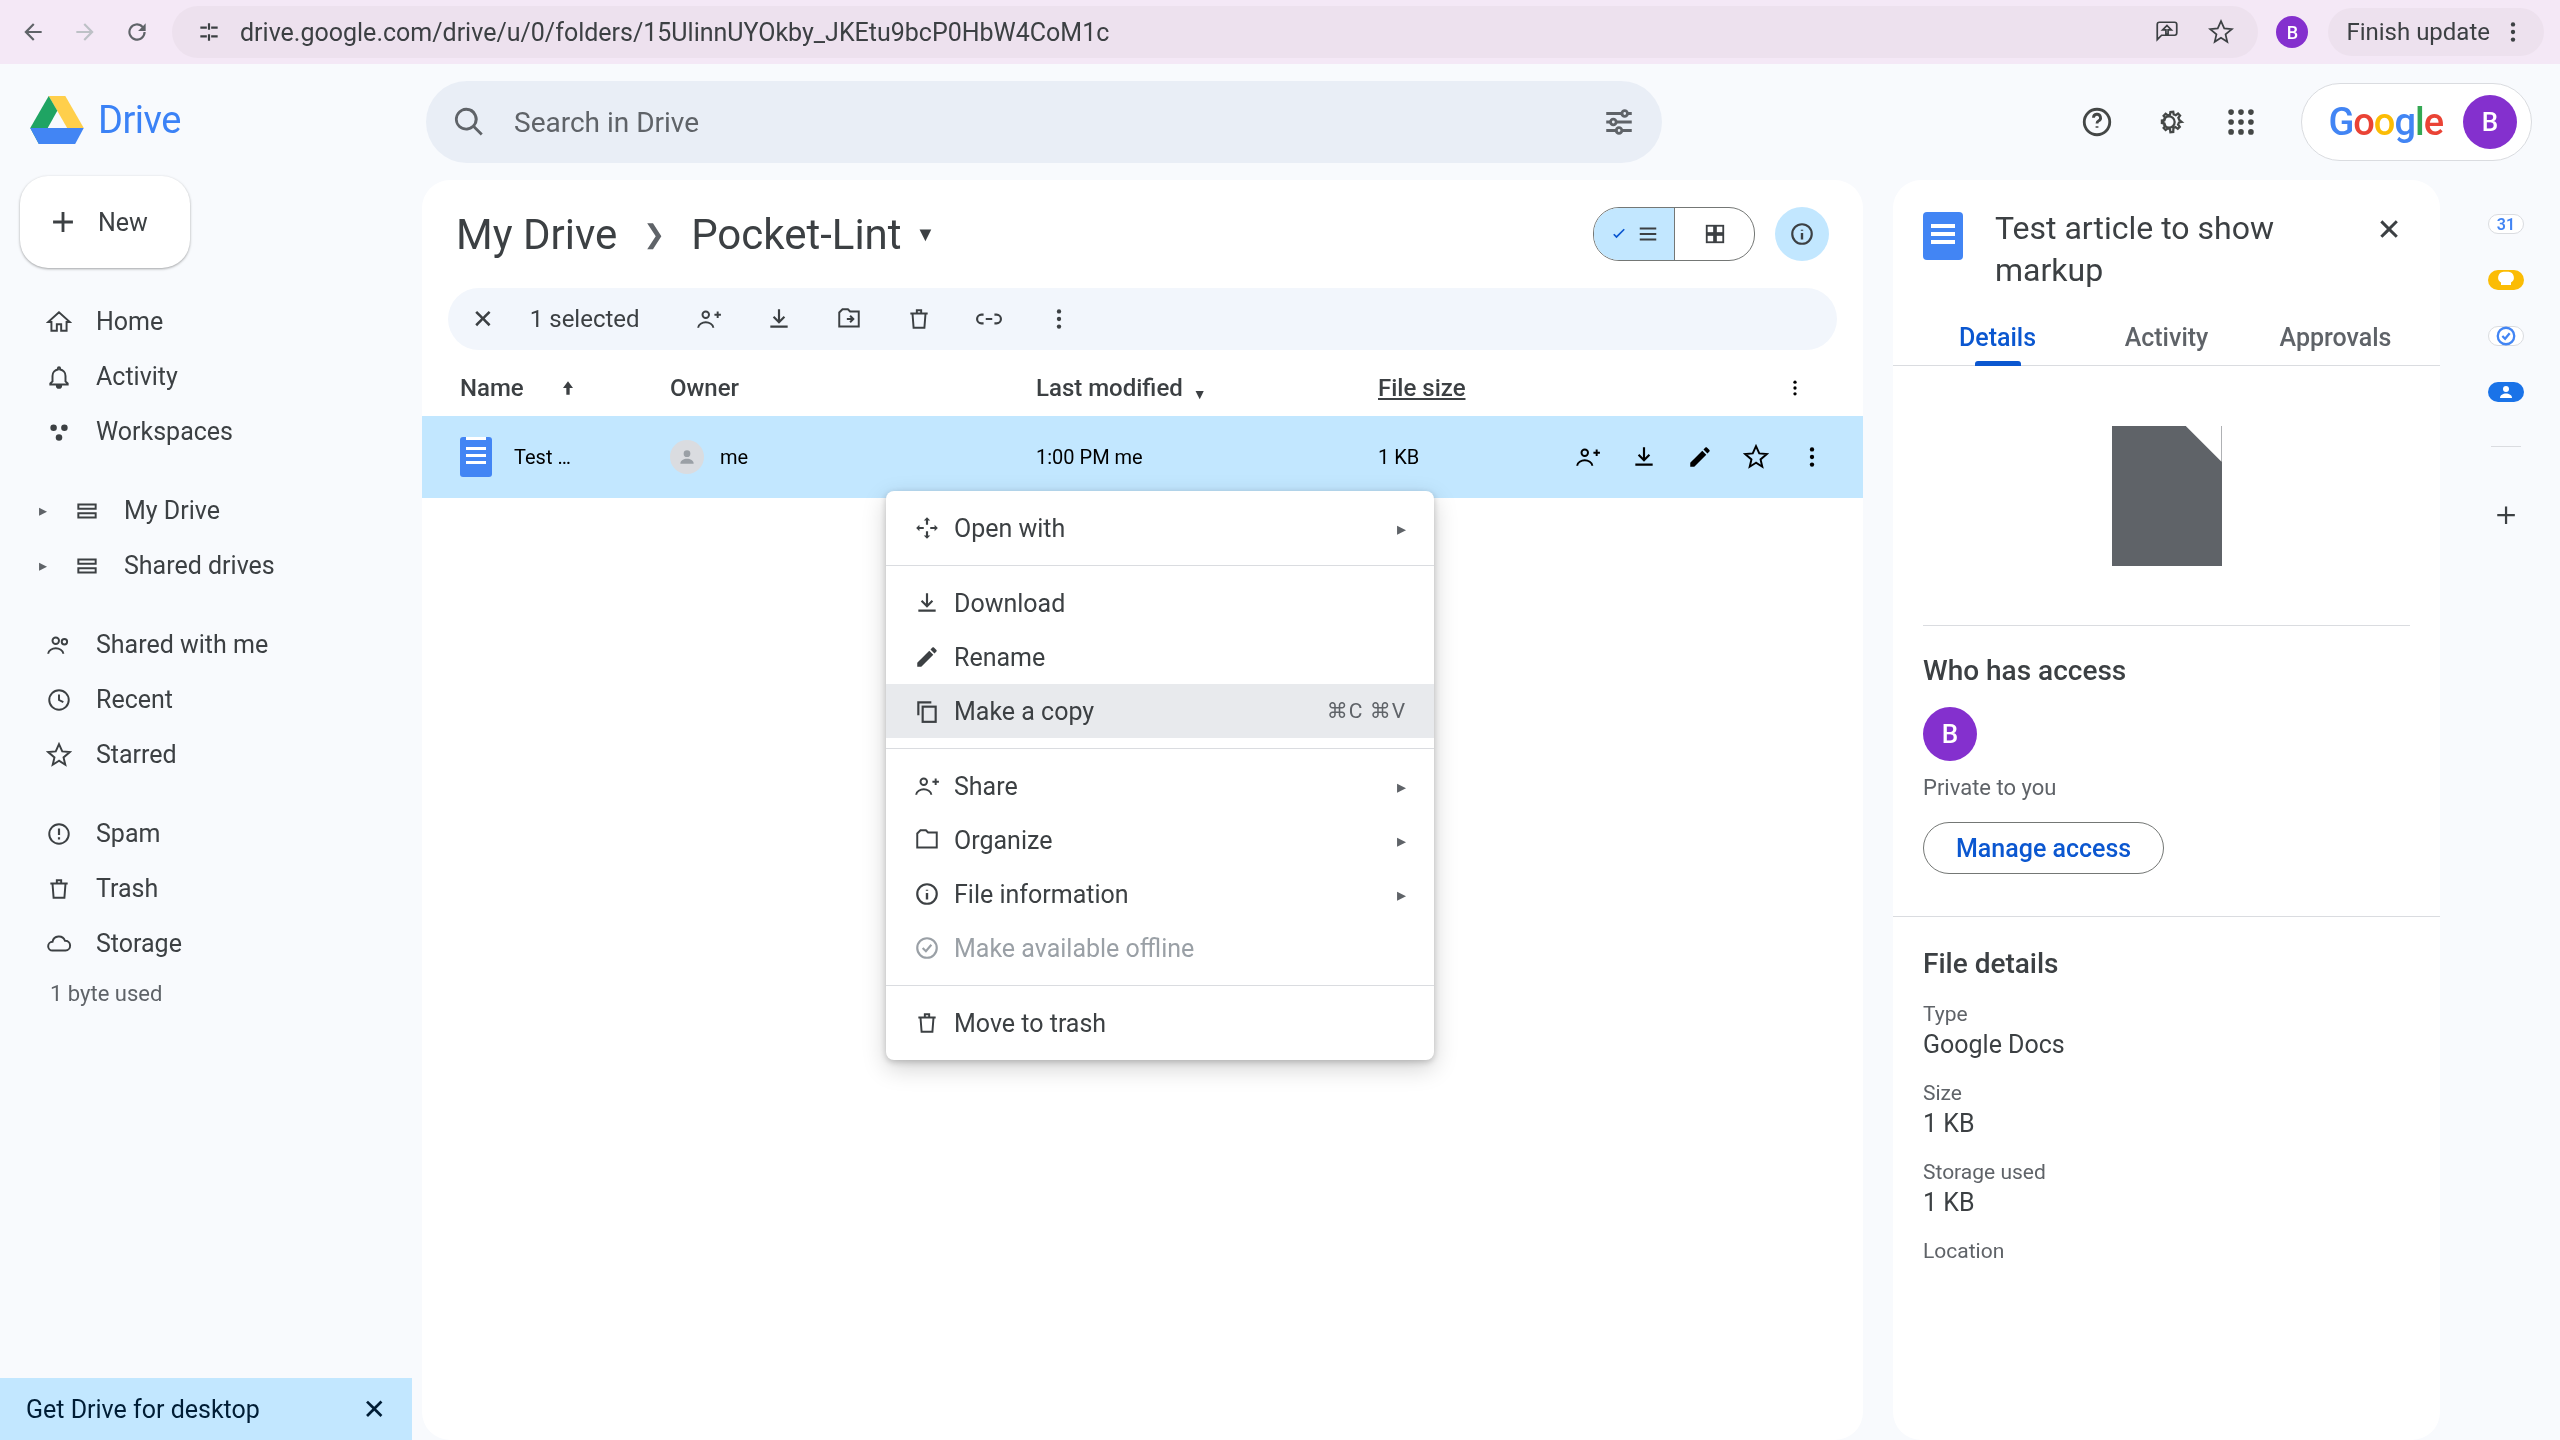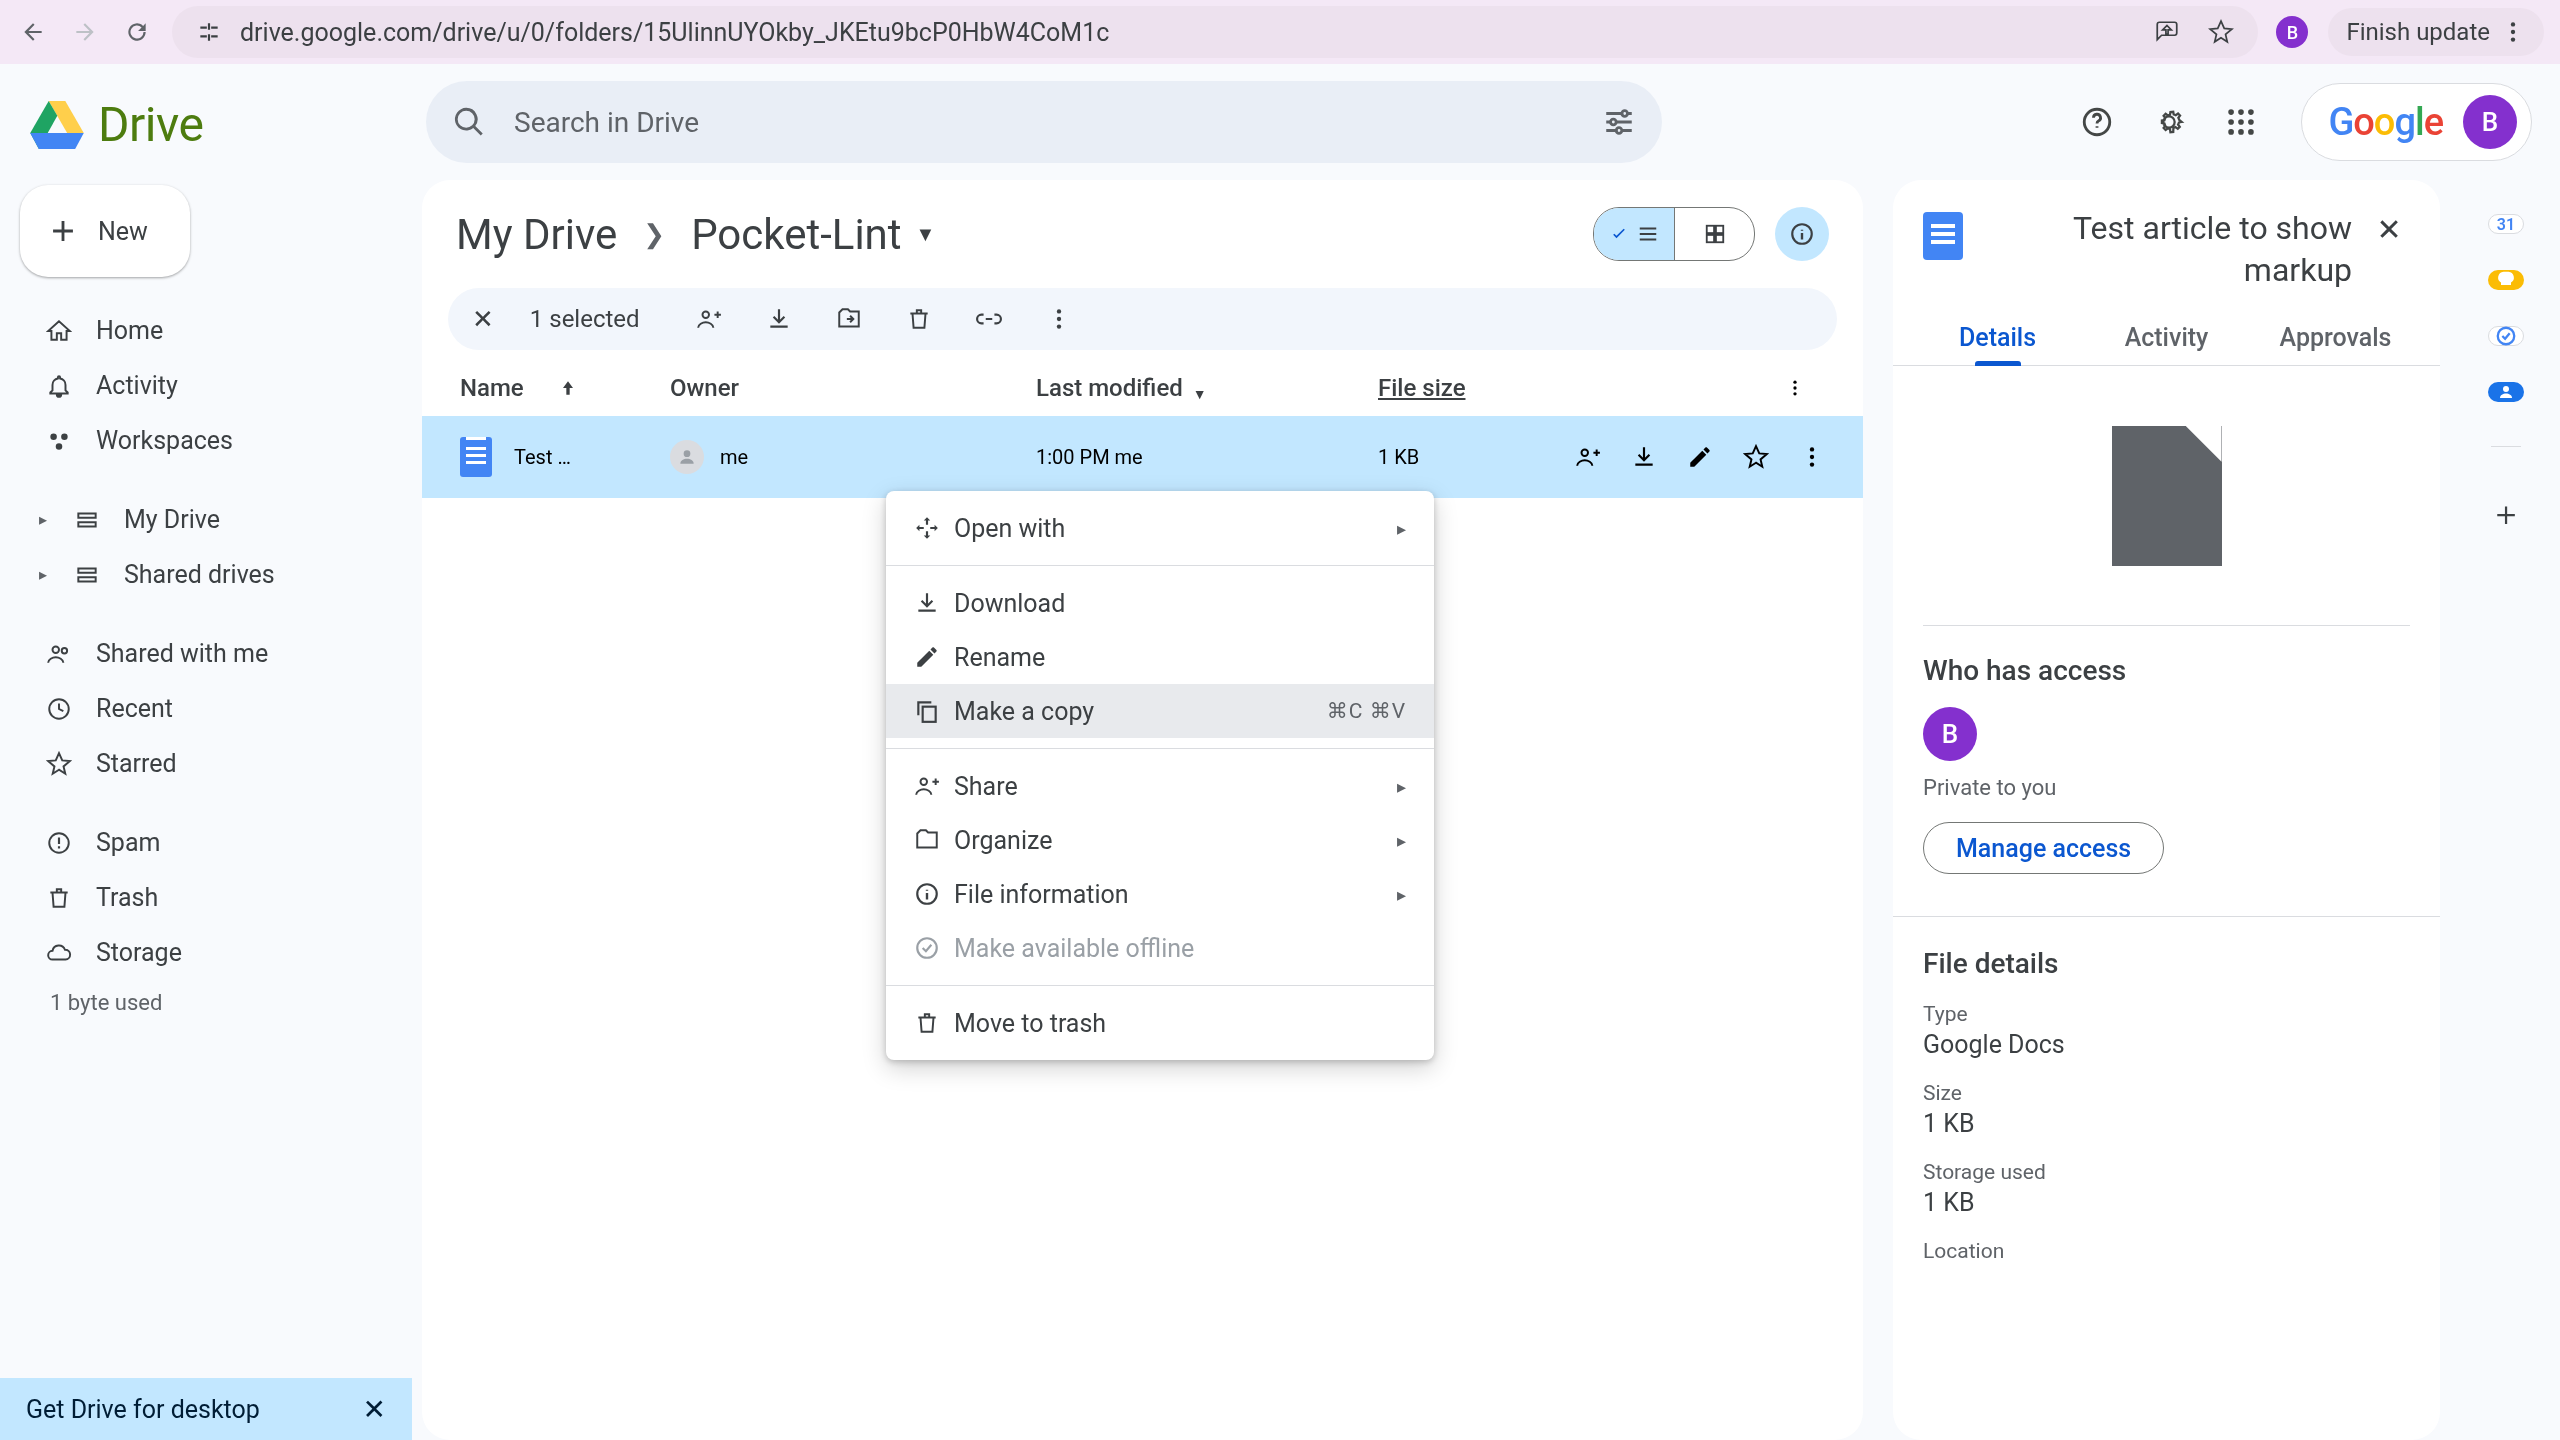--- a/index.html
+++ b/index.html
@@ -13,21 +13,21 @@
 .addr-right { margin-left: auto; display: flex; gap: 28px; align-items: center; }
 .chrome-right { display: flex; align-items: center; gap: 20px; }
 .avatar-sm { width: 32px; height: 32px; border-radius: 50%; background: #8430CE; color: #fff; display: flex; align-items: center; justify-content: center; font-size: 18px; font-weight: 500; }
 .finish-btn { height: 48px; padding: 0 18px; background: #EDE1EE; border-radius: 24px; display: flex; align-items: center; gap: 10px; font-size: 24px; color: #3c4043; cursor: pointer; }
 
 
 .app { display: flex; height: calc(100% - 64px); background: #F8FAFD; }
 .sidebar { width: 422px; padding: 14px 20px; display: flex; flex-direction: column; gap: 4px; position: relative; }
 .logo-row { display: flex; align-items: center; gap: 14px; padding: 18px 10px 28px 10px; cursor: pointer; }
 .drive-logo { width: 54px; height: 48px; }
-.logo-txt { font-size: 48px; color: #4d7c0f; letter-spacing: -0.5px; }
+.logo-txt { font-size: 38px; color: #3b82f6; letter-spacing: -0.5px; }
 .new-btn { width: 170px; height: 92px; background: #fff; border-radius: 28px; box-shadow: 0 1px 3px rgba(0,0,0,.25),0 1px 2px rgba(0,0,0,.12); display: flex; align-items: center; gap: 18px; padding: 0 26px; cursor: pointer; font-size: 25px; color: #3c4043; margin-bottom: 22px; }
 .nav-list { display: flex; flex-direction: column; }
 .nav-item { height: 55px; border-radius: 28px; display: flex; align-items: center; gap: 24px; padding: 0 24px 0 26px; font-size: 25px; color: #3c4043; cursor: pointer; }
 .nav-item.indent { padding-left: 16px; }
 .nav-item .caret { width: 14px; display: inline-block; text-align: center; color: #5f6368; font-size: 16px; }
 .nav-gap { height: 24px; }
 .storage-used { font-size: 22px; color: #5f6368; padding-left: 30px; margin-top: 6px; }
 .desktop-promo { position: absolute; bottom: 0; left: 0; width: 412px; height: 62px; background: #C2E7FF; display: flex; align-items: center; justify-content: space-between; padding: 0 26px; font-size: 25px; color: #001D35; cursor: pointer; }
 
 
@@ -79,21 +79,21 @@
 .ctx-menu { position: absolute; left: 886px; top: 491px; width: 548px; background: #fff; border-radius: 8px; box-shadow: 0 2px 6px rgba(0,0,0,.2),0 8px 24px rgba(0,0,0,.18); padding: 10px 0; z-index: 50; font-size: 25px; color: #3c4043; }
 .ctx-item { height: 54px; display: flex; align-items: center; gap: 14px; padding: 0 28px; cursor: pointer; position: relative; }
 .ctx-item.hovered { background: #E8EAED; }
 .ctx-item.disabled { color: #9aa0a6; }
 .ctx-item .arr { margin-left: auto; font-size: 18px; color: #5f6368; }
 .ctx-item .sc { margin-left: auto; font-size: 21px; color: #5f6368; letter-spacing: 1px; }
 .ctx-div { height: 1px; background: #dadce0; margin: 10px 0; }
 
 
 .details { width: 547px; background: #fff; border-radius: 28px; display: flex; flex-direction: column; overflow: hidden; }
-.details-hdr { display: flex; align-items: flex-start; gap: 16px; padding: 28px 30px 18px 30px; text-align: right; }
+.details-hdr { display: flex; align-items: flex-start; gap: 32px; padding: 28px 30px 18px 30px; }
 .doc-ic-lg { width: 40px; height: 48px; background: #4285F4; border-radius: 4px; position: relative; flex-shrink: 0; margin-top: 4px; }
 .doc-ic-lg::before { content:""; position:absolute; left:8px; right:8px; top:12px; height:4px; background:#fff; box-shadow:0 8px 0 #fff,0 16px 0 #fff; }
 .details-title { font-size: 32px; color: #3c4043; line-height: 1.3; flex: 1; }
 .details-close { width: 42px; height: 42px; display:flex; align-items:center; justify-content:center; cursor:pointer; color:#3c4043; font-size: 30px; }
 .details-tabs { display: flex; border-bottom: 1px solid #dadce0; padding: 0 20px; }
 .dtab { flex: 1; height: 56px; display: flex; align-items: center; justify-content: center; font-size: 25px; color: #5f6368; cursor: pointer; position: relative; font-weight: 500; }
 .dtab.active { color: #0B57D0; }
 .dtab.active::after { content:""; position:absolute; bottom:-1px; height:5px; width:46px; background:#0B57D0; border-radius: 3px 3px 0 0; }
 .details-body { flex:1; overflow-y:auto; padding: 0 30px 30px 30px; }
 .preview-box { height: 260px; display:flex; align-items:center; justify-content:center; border-bottom: 1px solid #dadce0; margin-bottom: 28px; }

